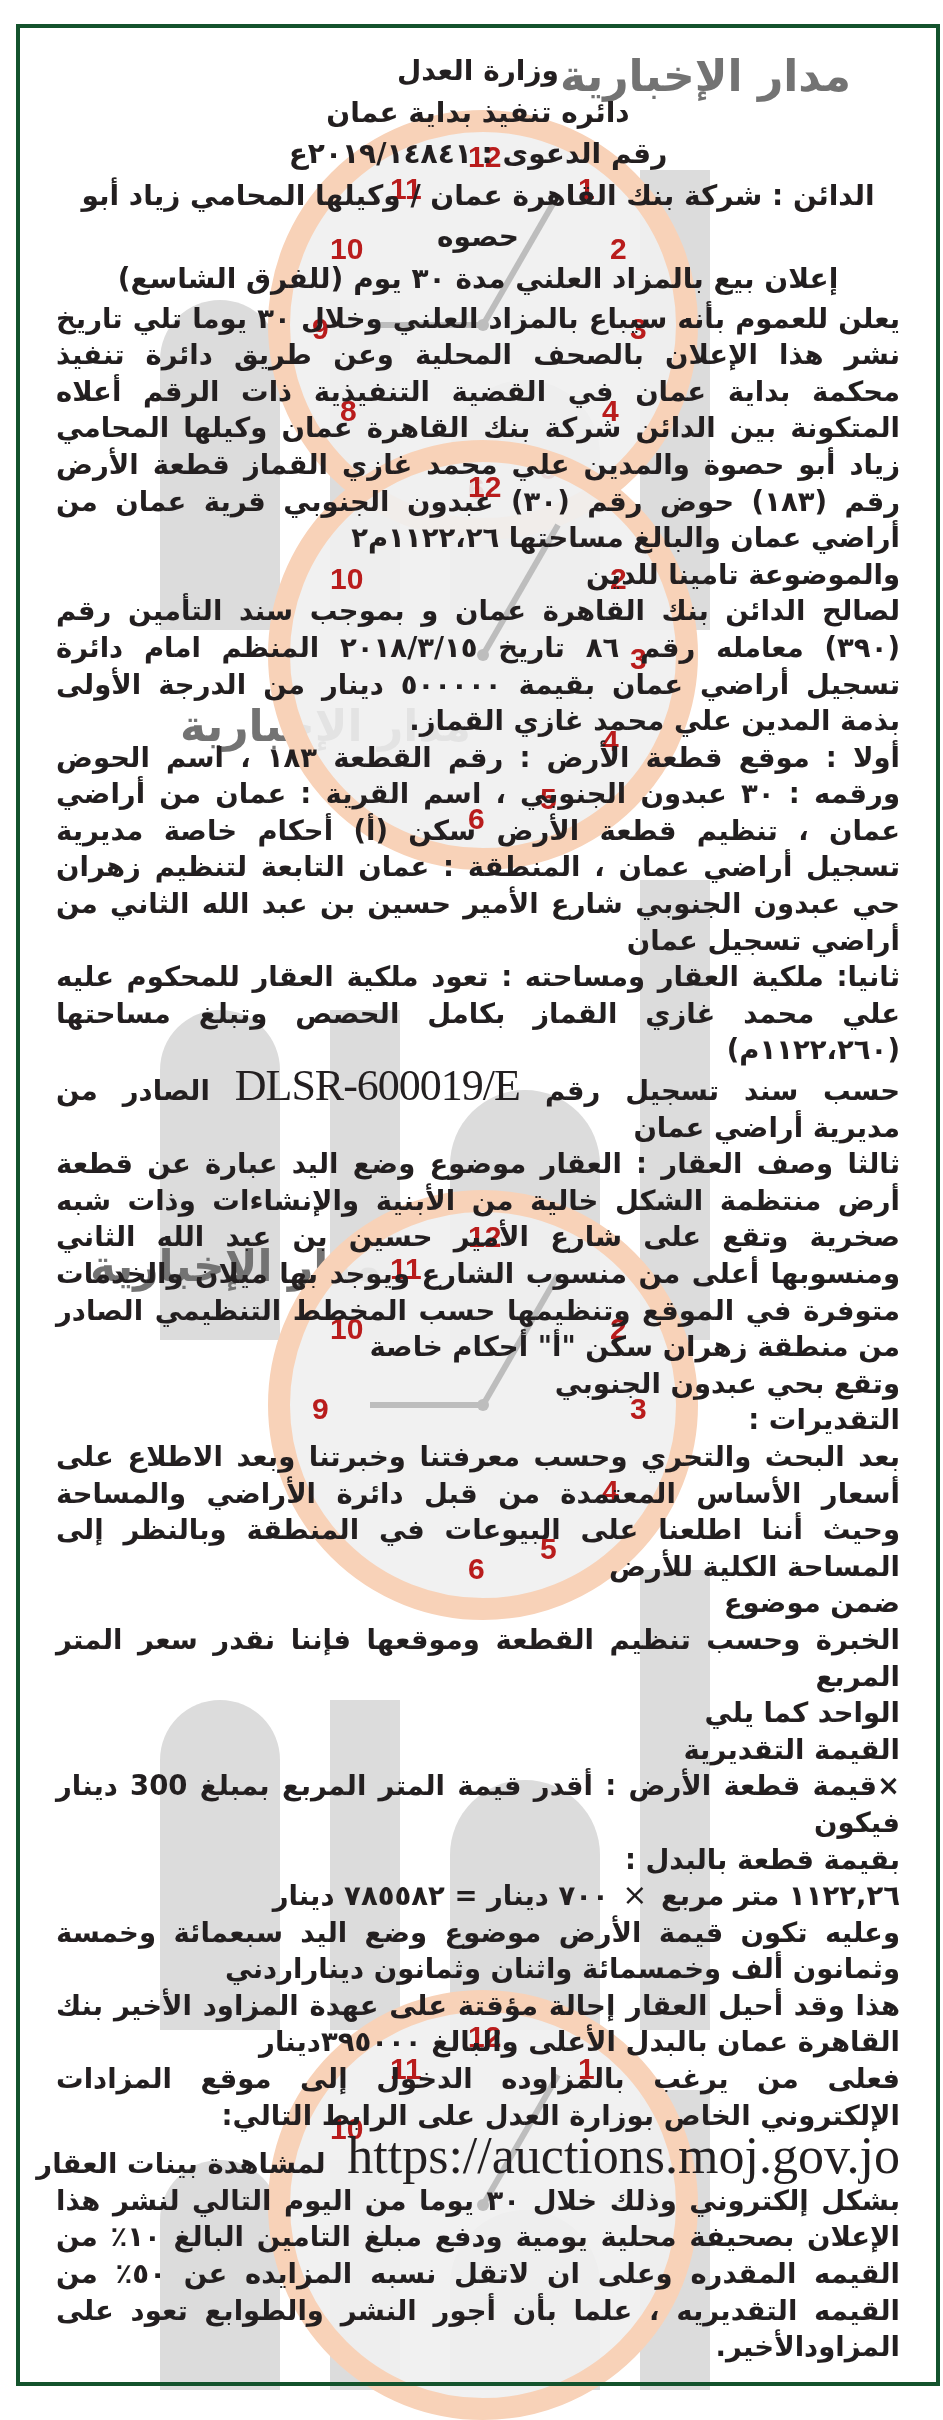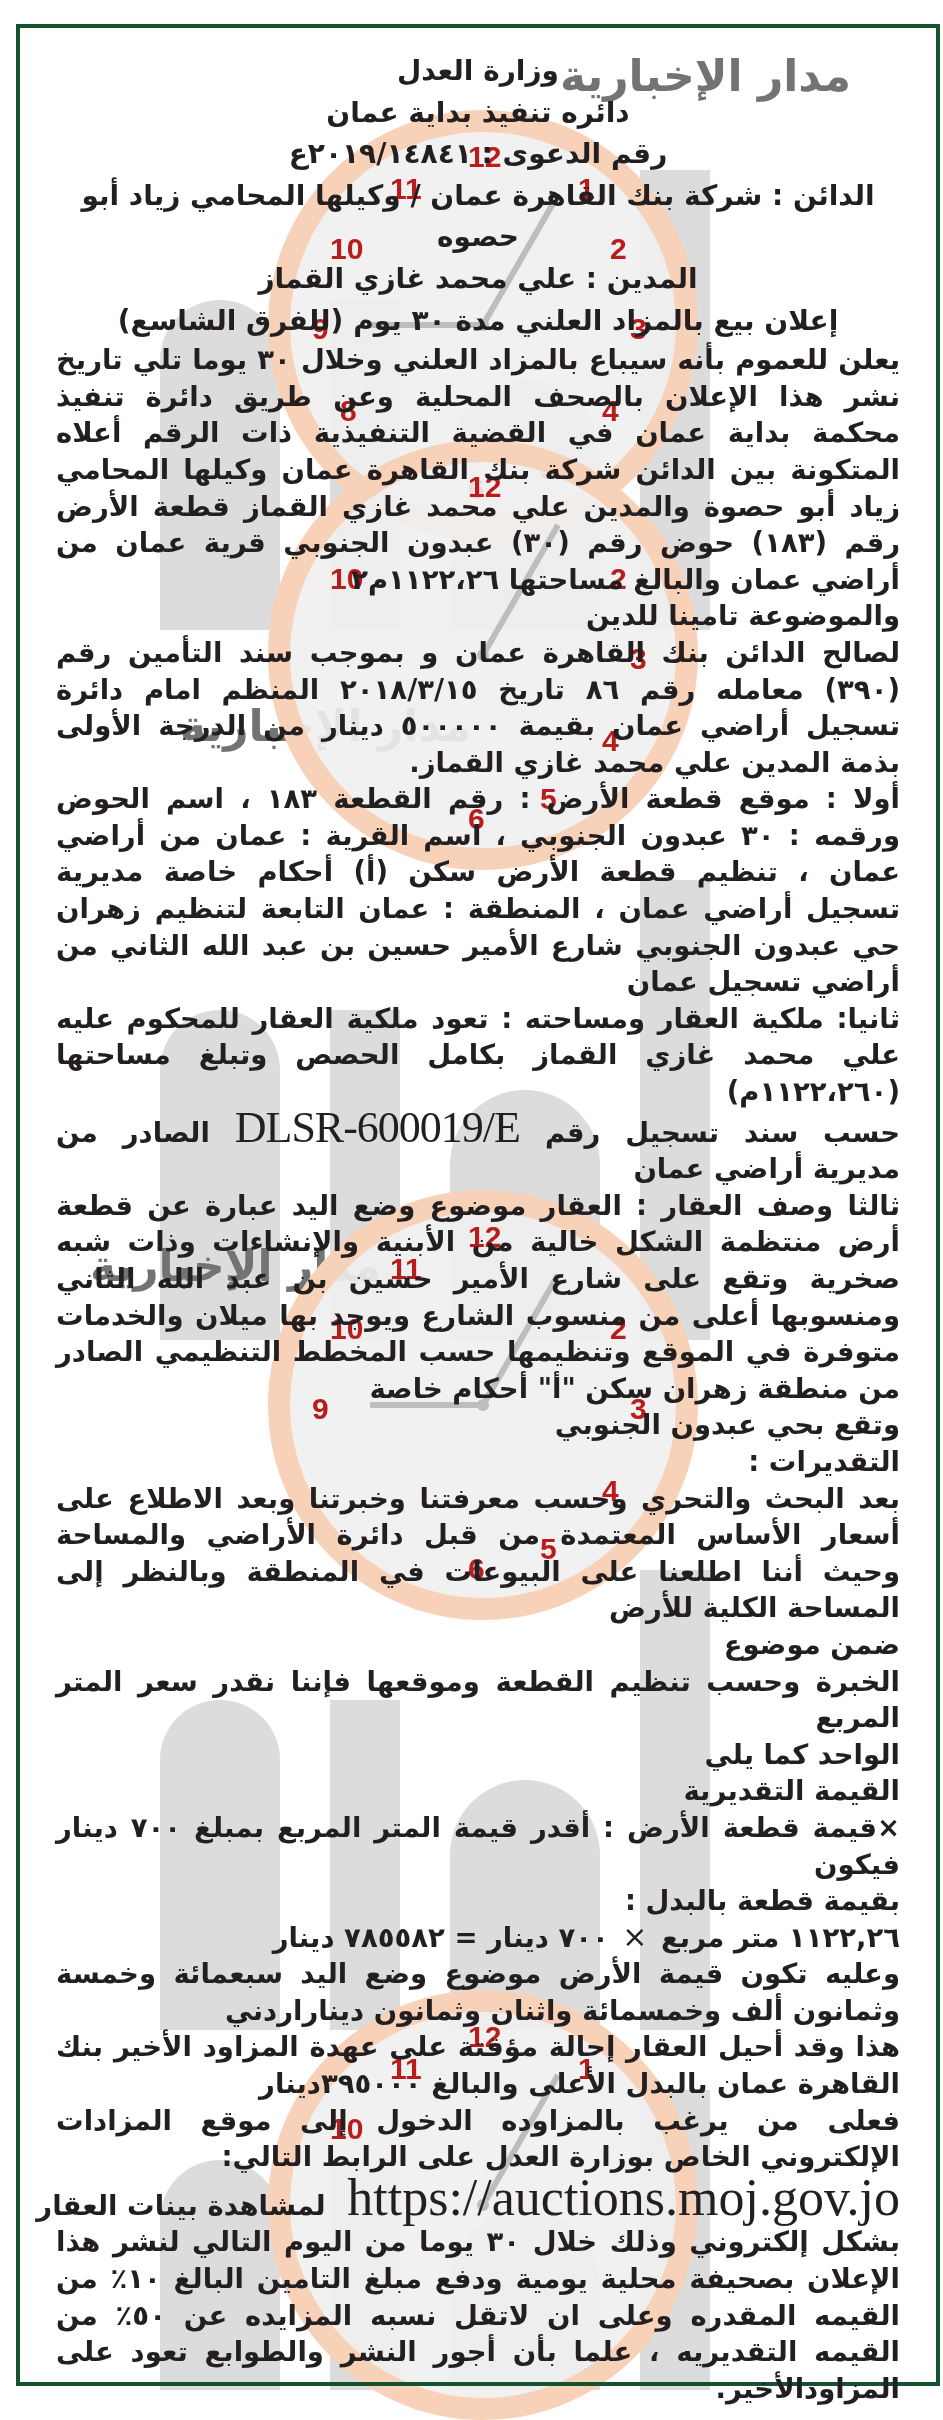--- a/index.html
+++ b/index.html
@@ -234,21 +234,20 @@
 </div>
 
 <div class="frame">
   <div class="content">
 
     <div class="center">
       <p class="p">وزارة العدل</p>
       <p class="p">دائره تنفيذ بداية عمان</p>
       <p class="p">رقم الدعوى : ٢٠١٩/١٤٨٤١ع</p>
       <p class="p">الدائن : شركة بنك القاهرة عمان / وكيلها المحامي زياد أبو حصوه</p>
-      <p class="p">المدين : علي محمد غازي القماز</p>
       <p class="p">إعلان بيع بالمزاد العلني مدة ٣٠ يوم (للفرق الشاسع)</p>
     </div>
 
     <p class="p">يعلن للعموم بأنه سيباع بالمزاد العلني وخلال ٣٠ يوما تلي تاريخ نشر هذا الإعلان بالصحف المحلية وعن طريق دائرة تنفيذ محكمة بداية عمان في القضية التنفيذية ذات الرقم أعلاه المتكونة بين الدائن شركة بنك القاهرة عمان وكيلها المحامي زياد أبو حصوة والمدين علي محمد غازي القماز قطعة الأرض رقم (١٨٣) حوض رقم (٣٠) عبدون الجنوبي قرية عمان من أراضي عمان والبالغ مساحتها ١١٢٢،٢٦م٢</p>
     <p class="p">والموضوعة تامينا للدين</p>
     <p class="p">لصالح الدائن بنك القاهرة عمان و بموجب سند التأمين رقم (٣٩٠) معامله رقم ٨٦ تاريخ ٢٠١٨/٣/١٥ المنظم امام دائرة تسجيل أراضي عمان بقيمة ٥٠٠٠٠٠ دينار من الدرجة الأولى بذمة المدين علي محمد غازي القماز.</p>
     <p class="p">أولا : موقع قطعة الأرض : رقم القطعة ١٨٣ ، اسم الحوض ورقمه : ٣٠ عبدون الجنوبي ، اسم القرية : عمان من أراضي عمان ، تنظيم قطعة الأرض سكن (أ) أحكام خاصة مديرية تسجيل أراضي عمان ، المنطقة : عمان التابعة لتنظيم زهران حي عبدون الجنوبي شارع الأمير حسين بن عبد الله الثاني من أراضي تسجيل عمان</p>
     <p class="p">ثانيا: ملكية العقار ومساحته : تعود ملكية العقار للمحكوم عليه علي محمد غازي القماز بكامل الحصص وتبلغ مساحتها (١١٢٢،٢٦٠م)</p>
 
     <p class="p">
@@ -258,21 +257,21 @@
     </p>
 
     <p class="p">ثالثا وصف العقار : العقار موضوع وضع اليد عبارة عن قطعة أرض منتظمة الشكل خالية من الأبنية والإنشاءات وذات شبه صخرية وتقع على شارع الأمير حسين بن عبد الله الثاني ومنسوبها أعلى من منسوب الشارع ويوجد بها ميلان والخدمات متوفرة في الموقع وتنظيمها حسب المخطط التنظيمي الصادر من منطقة زهران سكن "أ" أحكام خاصة</p>
     <p class="p">وتقع بحي عبدون الجنوبي</p>
     <p class="p">التقديرات :</p>
     <p class="p">بعد البحث والتحري وحسب معرفتنا وخبرتنا وبعد الاطلاع على أسعار الأساس المعتمدة من قبل دائرة الأراضي والمساحة وحيث أننا اطلعنا على البيوعات في المنطقة وبالنظر إلى المساحة الكلية للأرض</p>
     <p class="p">ضمن موضوع</p>
     <p class="p">الخبرة وحسب تنظيم القطعة وموقعها فإننا نقدر سعر المتر المربع</p>
     <p class="p">الواحد كما يلي</p>
     <p class="p">القيمة التقديرية</p>
-    <p class="p">×قيمة قطعة الأرض : أقدر قيمة المتر المربع بمبلغ ٧٠٠ دينار فيكون</p>
+    <p class="p">×قيمة قطعة الأرض : أقدر قيمة المتر المربع بمبلغ 300 دينار فيكون</p>
     <p class="p">بقيمة قطعة بالبدل :</p>
 
     <p class="p" style="text-align-last:right;">
       <span>١١٢٢,٢٦</span>
       <span>متر مربع</span>
       <span class="eq-times">×</span>
       <span>٧٠٠ دينار</span>
       <span>=</span>
       <span>٧٨٥٥٨٢ دينار</span>
     </p>

